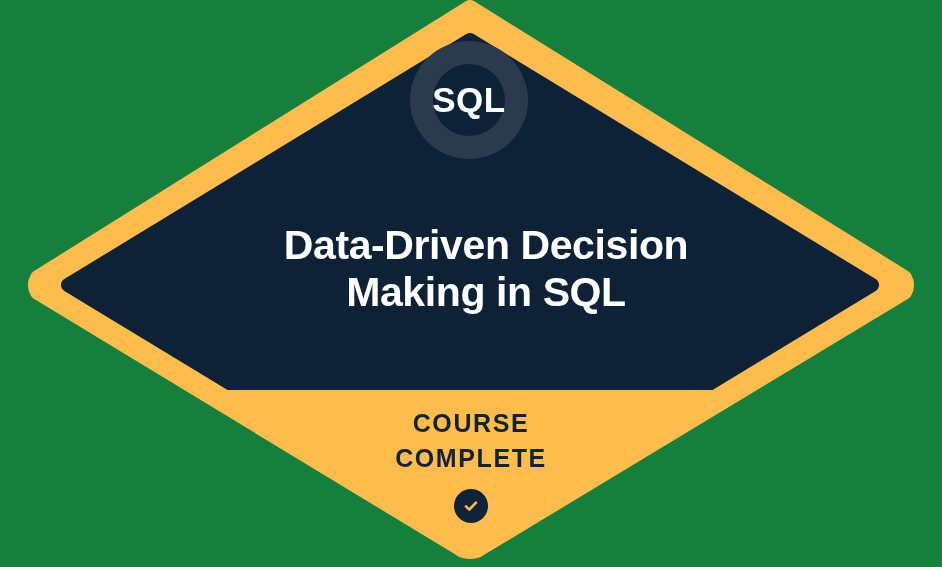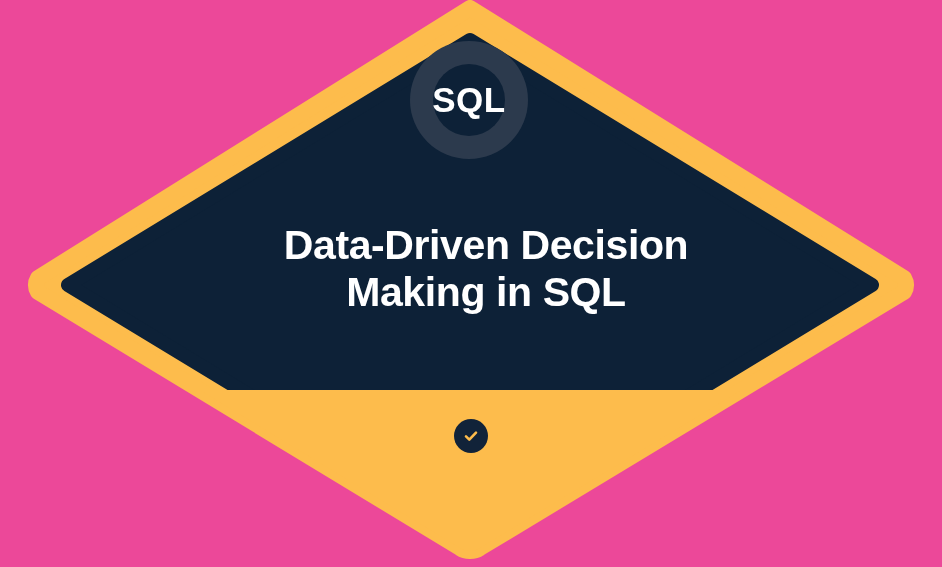--- a/index.html
+++ b/index.html
@@ -12,21 +12,21 @@
     height: 567px;
     overflow: hidden;
     font-family: "Liberation Sans", sans-serif;
     -webkit-font-smoothing: antialiased;
   }
 
   #badge-stage {
     position: relative;
     width: 942px;
     height: 567px;
-    background: #ec4899;
+    background: #15803d;
   }
 
   #badge-svg {
     position: absolute;
     left: 0;
     top: 0;
     width: 942px;
     height: 567px;
     display: block;
   }
@@ -170,20 +170,22 @@
     <div class="logo-wrap">
       <div class="logo-ring"></div>
       <div class="logo-hole"></div>
       <div class="logo-text">SQL</div>
     </div>
 
     <div class="course-title">Data-Driven Decision
 Making in SQL</div>
 
     <div class="completion-block">
+      <div class="completion-label">COURSE
+COMPLETE</div>
       <div class="check-badge">
         <svg width="20" height="20" viewBox="0 0 20 20" aria-hidden="true">
           <path d="M5 10.4 L8.3 13.6 L15 6.6" fill="none" stroke="#FDBC4C" stroke-width="2.6" stroke-linecap="round" stroke-linejoin="round"></path>
         </svg>
       </div>
     </div>
 
   </div>
 </div>
 

